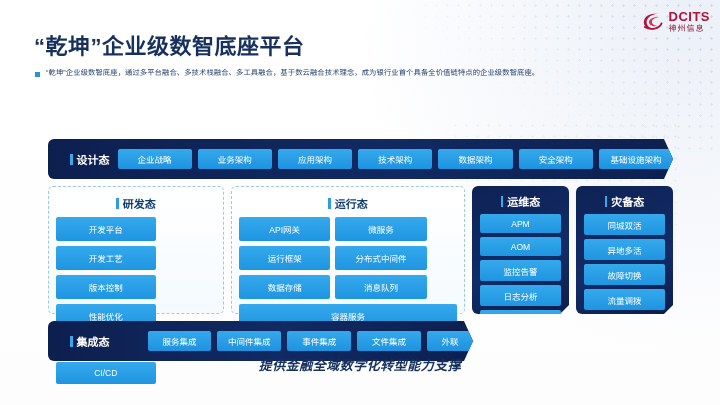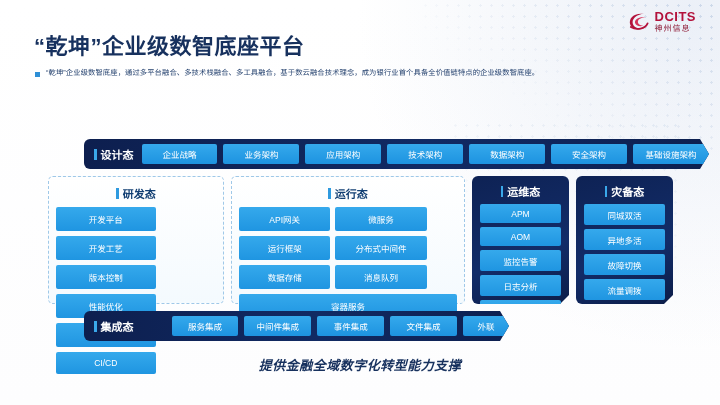--- a/index.html
+++ b/index.html
@@ -28,21 +28,21 @@
   .dotgrid2{
     position:absolute;right:40px;top:120px;width:230px;height:210px;
     background-image:radial-gradient(rgba(160,185,215,.35) 1px, transparent 1.2px);
     background-size:11px 11px;
     -webkit-mask-image:linear-gradient(200deg, rgba(0,0,0,.55) 0%, rgba(0,0,0,0) 65%);
     mask-image:linear-gradient(200deg, rgba(0,0,0,.55) 0%, rgba(0,0,0,0) 65%);
     pointer-events:none;
   }
 
   
-  .logo{position:absolute;right:24px;top:9px;display:flex;align-items:center;gap:5px;}
+  .logo{position:absolute;right:10px;top:9px;display:flex;align-items:center;gap:5px;}
   .logo-mark{width:24px;height:24px;flex:0 0 auto;}
   .logo-txt{display:flex;flex-direction:column;line-height:1;}
   .logo-en{font-size:13px;font-weight:bold;color:#b3123b;letter-spacing:.5px;}
   .logo-cn{font-size:8px;color:#8c1430;letter-spacing:1px;margin-top:2px;}
 
   
   .title{
     position:absolute;left:34px;top:28px;
     font-size:22px;font-weight:bold;color:#17315e;letter-spacing:.5px;
     white-space:nowrap;
@@ -57,24 +57,24 @@
   .subtitle{
     font-size:7.3px;color:#24416e;line-height:1.45;letter-spacing:.1px;
   }
 
   
   .diagram{position:absolute;left:48px;top:139px;width:625px;height:200px;}
 
   .bar{
     position:relative;
     background:linear-gradient(90deg,#0d1f4f 0%,#112a63 55%,#0d2050 100%);
-    height:30px;display:flex;align-items:center;
+    height:40px;display:flex;align-items:center;
     border-radius:6px 0 0 6px;
     clip-path:polygon(0 0, calc(100% - 9px) 0, 100% 50%, calc(100% - 9px) 100%, 0 100%);
-    padding-left:10px;box-sizing:border-box;margin-left:36px;
+    padding-left:22px;box-sizing:border-box;
   }
   .bar.design{width:625px;}
   .bar.integ{width:425px;gap:30px;}
   .bar-label{
     display:flex;align-items:center;gap:4px;
     color:#ffffff;font-size:11px;font-weight:bold;white-space:nowrap;
     margin-right:8px;
   }
   .bar-label .tick{display:inline-block;width:2.5px;height:11px;background:#3aa8ea;}
   .pill-row{display:flex;gap:6px;align-items:center;flex:1;}

